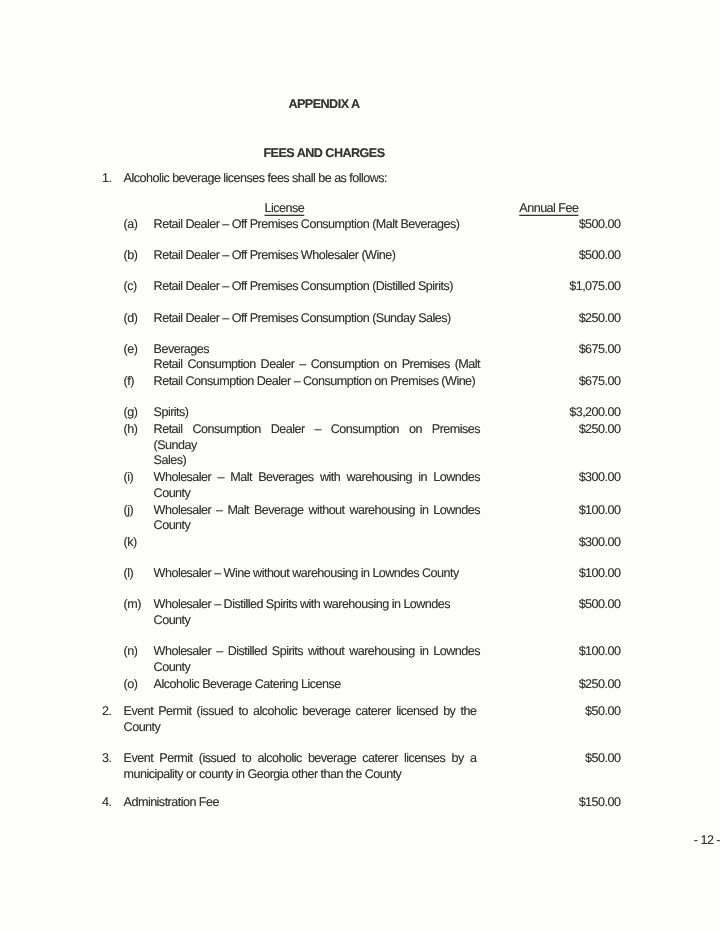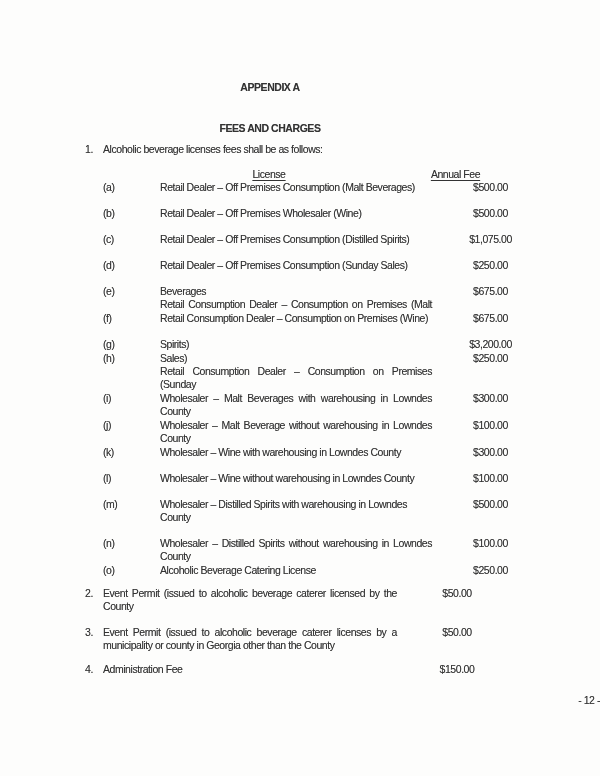--- a/index.html
+++ b/index.html
@@ -20,24 +20,24 @@
   .page{position:relative;width:540px;height:776px;padding-top:81px;box-sizing:border-box;}
   .title{
     text-align:center;font-weight:700;line-height:13px;
   }
   .title.sub{margin-top:28px;}
   
   .row{display:flex;align-items:flex-start;line-height:13px;}
   .row.level1{margin-left:85px;width:432px;}
   .row.level1 .num{width:18px;flex:0 0 18px;}
   .row.level1 .txt{width:294px;flex:0 0 294px;}
-  .row.level2{margin-left:103px;width:414px;gap:32px;}
+  .row.level2{margin-left:103px;width:414px;}
   .row.level2 .label{width:25px;flex:0 0 25px;}
   .row.level2 .txt{width:272px;flex:0 0 272px;}
-  .fee{flex:1 1 auto;text-align:center;white-space:nowrap;}
+  .fee{flex:1 1 auto;text-align:right;white-space:nowrap;}
   .line{line-height:13px;}
   .line.just{text-align:justify;text-align-last:justify;text-justify:inter-word;}
   .intro{margin-top:8px;}
   .header-row{margin-top:12px;}
   .header-row .txt{text-align:center;}
   .underline{text-decoration:underline;text-underline-offset:2px;}
   .license-header{position:relative;left:-27px;}
   .fee-header{position:relative;left:-35px;}
   #license-rows .row{margin-top:13px;}
   #license-rows .row:first-child{margin-top:0;}
@@ -128,22 +128,22 @@
     <span class="label">(g)</span>
     <div class="txt">
           <div class="line">Spirits)</div>
         </div>
     <div class="fee">$3,200.00</div>
   </div>
 
   <div class="row level2 two">
     <span class="label">(h)</span>
     <div class="txt">
+          <div class="line just">Retail Consumption Dealer – Consumption on Premises (Sunday</div>
           <div class="line">Sales)</div>
-          <div class="line just">Retail Consumption Dealer – Consumption on Premises (Sunday</div>
         </div>
     <div class="fee">$250.00</div>
   </div>
 
   <div class="row level2 two">
     <span class="label">(i)</span>
     <div class="txt">
           <div class="line just">Wholesaler – Malt Beverages with warehousing in Lowndes</div>
           <div class="line">County</div>
         </div>
@@ -154,23 +154,20 @@
     <span class="label">(j)</span>
     <div class="txt">
           <div class="line just">Wholesaler – Malt Beverage without warehousing in Lowndes</div>
           <div class="line">County</div>
         </div>
     <div class="fee">$100.00</div>
   </div>
 
   <div class="row level2">
     <span class="label">(k)</span>
-    <div class="txt">
-          <div class="line">Wholesaler – Wine with warehousing in Lowndes County</div>
-        </div>
     <div class="fee">$300.00</div>
   </div>
 
   <div class="row level2">
     <span class="label">(l)</span>
     <div class="txt">
           <div class="line">Wholesaler – Wine without warehousing in Lowndes County</div>
         </div>
     <div class="fee">$100.00</div>
   </div>

